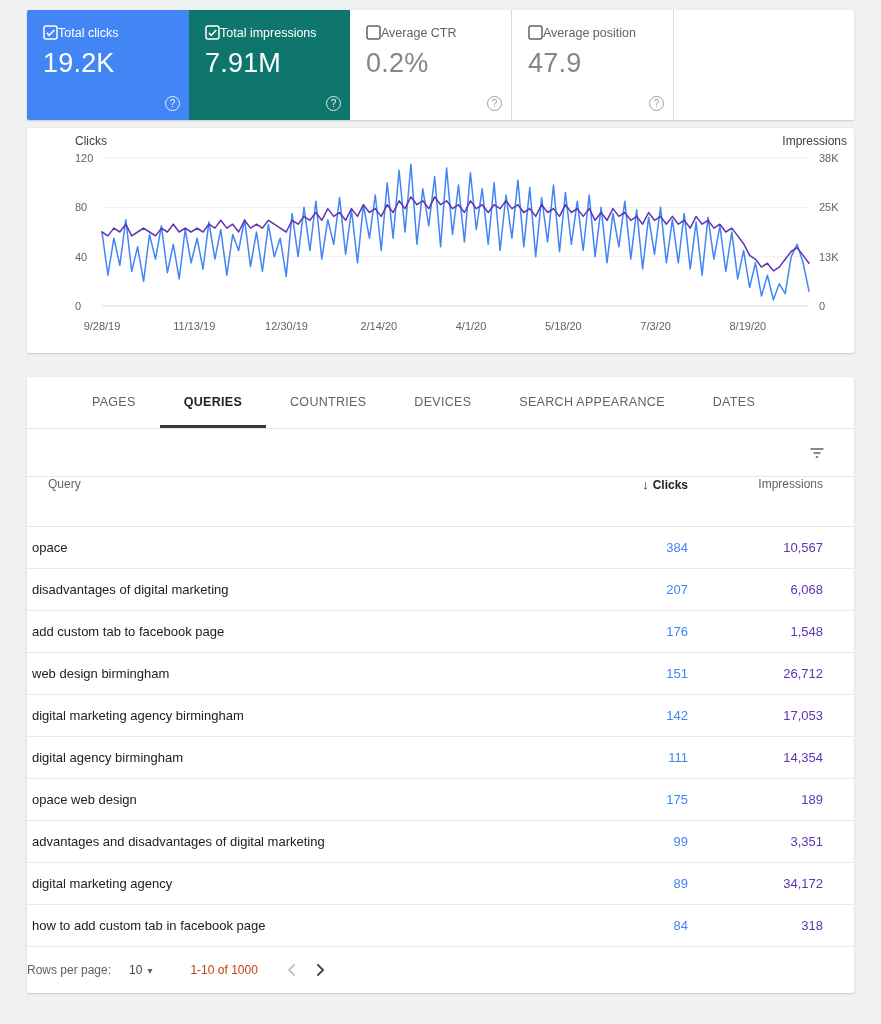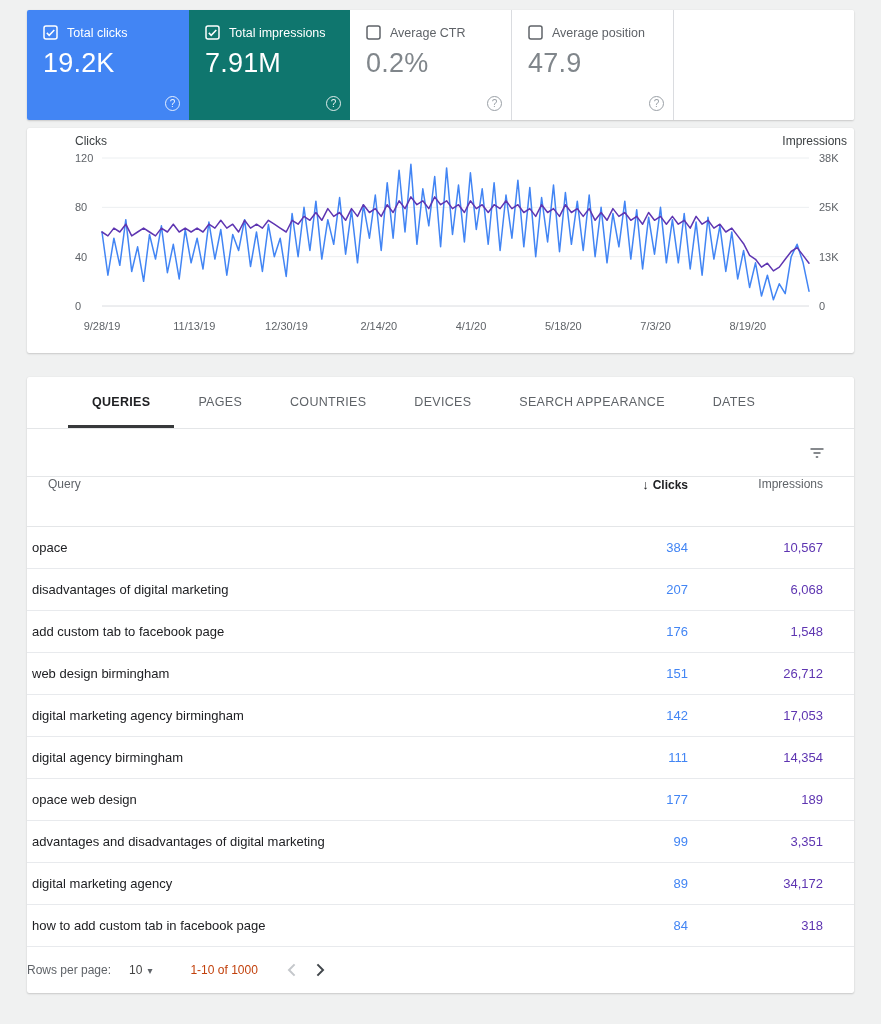--- a/index.html
+++ b/index.html
@@ -4,21 +4,21 @@
 <style>
   *{box-sizing:border-box;margin:0;padding:0}
   html,body{width:881px;background:#f0f1f1;font-family:"Liberation Sans",sans-serif}
   body{height:1024px}
   .page{padding:10px 27px 0}
   .card{background:#fff;border-radius:2px;box-shadow:0 1px 2px rgba(0,0,0,.16),0 0 1px rgba(0,0,0,.1)}
 
   
   .metrics{display:flex;height:110px;overflow:hidden}
   .metric{width:162px;position:relative;padding:15px 15px 0 16px;cursor:pointer;flex:none}
-  .metric .mtop{display:flex;align-items:center;gap:9px}
+  .metric .mtop{display:flex;align-items:center;}
   .metric .mlabel{font-size:12.5px;white-space:nowrap}
   .metric .mvalue{font-size:27px;margin-top:8px;letter-spacing:.2px}
   .metric.blue{background:#4285f4;color:#fff}
   .metric.purple{background:#0f766e;color:#fff;width:161px}
   .metric.plain .mlabel{color:#5f6368}
   .metric.plain .mvalue{color:#80868b}
   .metric.divided{border-right:1px solid #dadce0}
   .cb{display:inline-flex;width:15px;height:15px;flex:none}
   .help{position:absolute;right:9px;bottom:9px;width:15px;height:15px;border:1px solid rgba(255,255,255,.85);
         border-radius:50%;font-size:10px;line-height:13px;text-align:center;color:rgba(255,255,255,.92)}
@@ -146,22 +146,22 @@
         <text x="628.581" y="202" class="tick" text-anchor="middle">7/3/20</text>
         <text x="720.8445" y="202" class="tick" text-anchor="middle">8/19/20</text>
         <polyline points="75.0,104.0 80.9,147.2 86.9,110.2 92.8,137.3 98.8,91.7 104.7,143.5 110.6,118.8 116.6,153.3 122.5,106.5 128.5,131.1 134.4,97.8 140.4,144.7 146.3,116.3 152.2,150.9 158.2,101.5 164.1,134.8 170.1,110.2 176.0,141.0 181.9,94.1 187.9,131.1 193.8,101.5 199.8,147.2 205.7,106.5 211.6,122.5 217.6,91.7 223.5,138.5 229.5,104.0 235.4,143.5 241.4,96.6 247.3,128.7 253.2,110.2 259.2,148.4 265.1,85.5 271.1,128.7 277.0,79.3 282.9,122.5 288.9,73.2 294.8,131.1 300.8,91.7 306.7,116.3 312.6,69.5 318.6,126.2 324.5,81.8 330.5,134.8 336.4,76.9 342.4,110.2 348.3,67.0 354.2,122.5 360.2,54.7 366.1,110.2 372.1,42.3 378.0,104.0 383.9,36.2 389.9,116.3 395.8,60.8 401.8,97.8 407.7,48.5 413.6,118.8 419.6,39.9 425.5,106.5 431.5,57.1 437.4,113.9 443.4,44.8 449.3,101.5 455.2,60.8 461.2,116.3 467.1,54.7 473.1,122.5 479.0,67.0 484.9,110.2 490.9,52.2 496.8,118.8 502.8,59.6 508.7,128.7 514.6,69.5 520.6,113.9 526.5,57.1 532.5,123.7 538.4,64.5 544.4,116.3 550.3,73.2 556.2,122.5 562.2,67.0 568.1,128.7 574.1,79.3 580.0,134.8 585.9,85.5 591.9,118.8 597.8,73.2 603.8,131.1 609.7,81.8 615.6,141.0 621.6,89.2 627.5,126.2 633.5,79.3 639.4,134.8 645.4,91.7 651.3,134.8 657.2,85.5 663.2,141.0 669.1,94.1 675.1,147.2 681.0,89.2 686.9,131.1 692.9,97.8 698.8,143.5 704.8,104.0 710.7,150.9 716.6,122.5 722.6,159.5 728.5,134.8 734.5,168.1 740.4,147.2 746.4,171.8 752.3,155.8 758.2,165.7 764.2,128.7 770.1,116.3 776.1,134.8 782.0,163.2" fill="none" stroke="#4285f4" stroke-width="1.5" stroke-linejoin="round" stroke-linecap="round"></polyline>
         <polyline points="75.0,104.0 80.9,107.9 86.9,100.1 92.8,104.0 98.8,96.2 104.7,107.9 110.6,104.0 116.6,100.1 122.5,104.0 128.5,107.9 134.4,100.1 140.4,104.0 146.3,96.2 152.2,104.0 158.2,100.1 164.1,104.0 170.1,100.1 176.0,104.0 181.9,96.2 187.9,100.1 193.8,92.3 199.8,100.1 205.7,96.2 211.6,104.0 217.6,92.3 223.5,100.1 229.5,96.2 235.4,100.1 241.4,92.3 247.3,96.2 253.2,100.1 259.2,104.0 265.1,92.3 271.1,96.2 277.0,88.4 282.9,92.3 288.9,84.5 294.8,92.3 300.8,80.6 306.7,88.4 312.6,84.5 318.6,92.3 324.5,80.6 330.5,88.4 336.4,76.7 342.4,84.5 348.3,80.6 354.2,88.4 360.2,76.7 366.1,84.5 372.1,72.8 378.0,80.6 383.9,68.9 389.9,76.7 395.8,72.8 401.8,80.6 407.7,68.9 413.6,76.7 419.6,72.8 425.5,80.6 431.5,76.7 437.4,84.5 443.4,72.8 449.3,80.6 455.2,76.7 461.2,84.5 467.1,76.7 473.1,80.6 479.0,72.8 484.9,80.6 490.9,76.7 496.8,84.5 502.8,80.6 508.7,88.4 514.6,76.7 520.6,84.5 526.5,80.6 532.5,88.4 538.4,76.7 544.4,84.5 550.3,80.6 556.2,88.4 562.2,80.6 568.1,92.3 574.1,84.5 580.0,92.3 585.9,80.6 591.9,88.4 597.8,84.5 603.8,92.3 609.7,88.4 615.6,96.2 621.6,84.5 627.5,92.3 633.5,88.4 639.4,96.2 645.4,88.4 651.3,96.2 657.2,92.3 663.2,100.1 669.1,88.4 675.1,96.2 681.0,92.3 686.9,100.1 692.9,96.2 698.8,104.0 704.8,100.1 710.7,107.9 716.6,115.7 722.6,127.4 728.5,131.3 734.5,139.1 740.4,135.2 746.4,142.9 752.3,139.1 758.2,131.3 764.2,123.5 770.1,119.6 776.1,127.4 782.0,135.2" fill="none" stroke="#5e35b1" stroke-width="1.5" stroke-linejoin="round" stroke-linecap="round"></polyline>
       </svg>
   </section>
 
   <section class="card table-card">
 
     <div class="tabs">
+        <div class="tab">PAGES</div>
         <div class="tab active">QUERIES</div>
-        <div class="tab">PAGES</div>
         <div class="tab">COUNTRIES</div>
         <div class="tab">DEVICES</div>
         <div class="tab">SEARCH APPEARANCE</div>
         <div class="tab">DATES</div>
       </div>
 
     <div class="filter-row">
       <span class="filter-btn">
         <svg width="18" height="18" viewBox="0 0 18 18">
             <path d="M2.5 5 H15.5 M5.5 9 H12.5 M7.8 13 H10.2" stroke="#5f6368" stroke-width="1.6" fill="none"></path>
@@ -201,21 +201,21 @@
           <div class="cell clicks">142</div>
           <div class="cell impressions">17,053</div>
         </div>
         <div class="trow">
           <div class="cell query">digital agency birmingham</div>
           <div class="cell clicks">111</div>
           <div class="cell impressions">14,354</div>
         </div>
         <div class="trow">
           <div class="cell query">opace web design</div>
-          <div class="cell clicks">177</div>
+          <div class="cell clicks">175</div>
           <div class="cell impressions">189</div>
         </div>
         <div class="trow">
           <div class="cell query">advantages and disadvantages of digital marketing</div>
           <div class="cell clicks">99</div>
           <div class="cell impressions">3,351</div>
         </div>
         <div class="trow">
           <div class="cell query">digital marketing agency</div>
           <div class="cell clicks">89</div>

